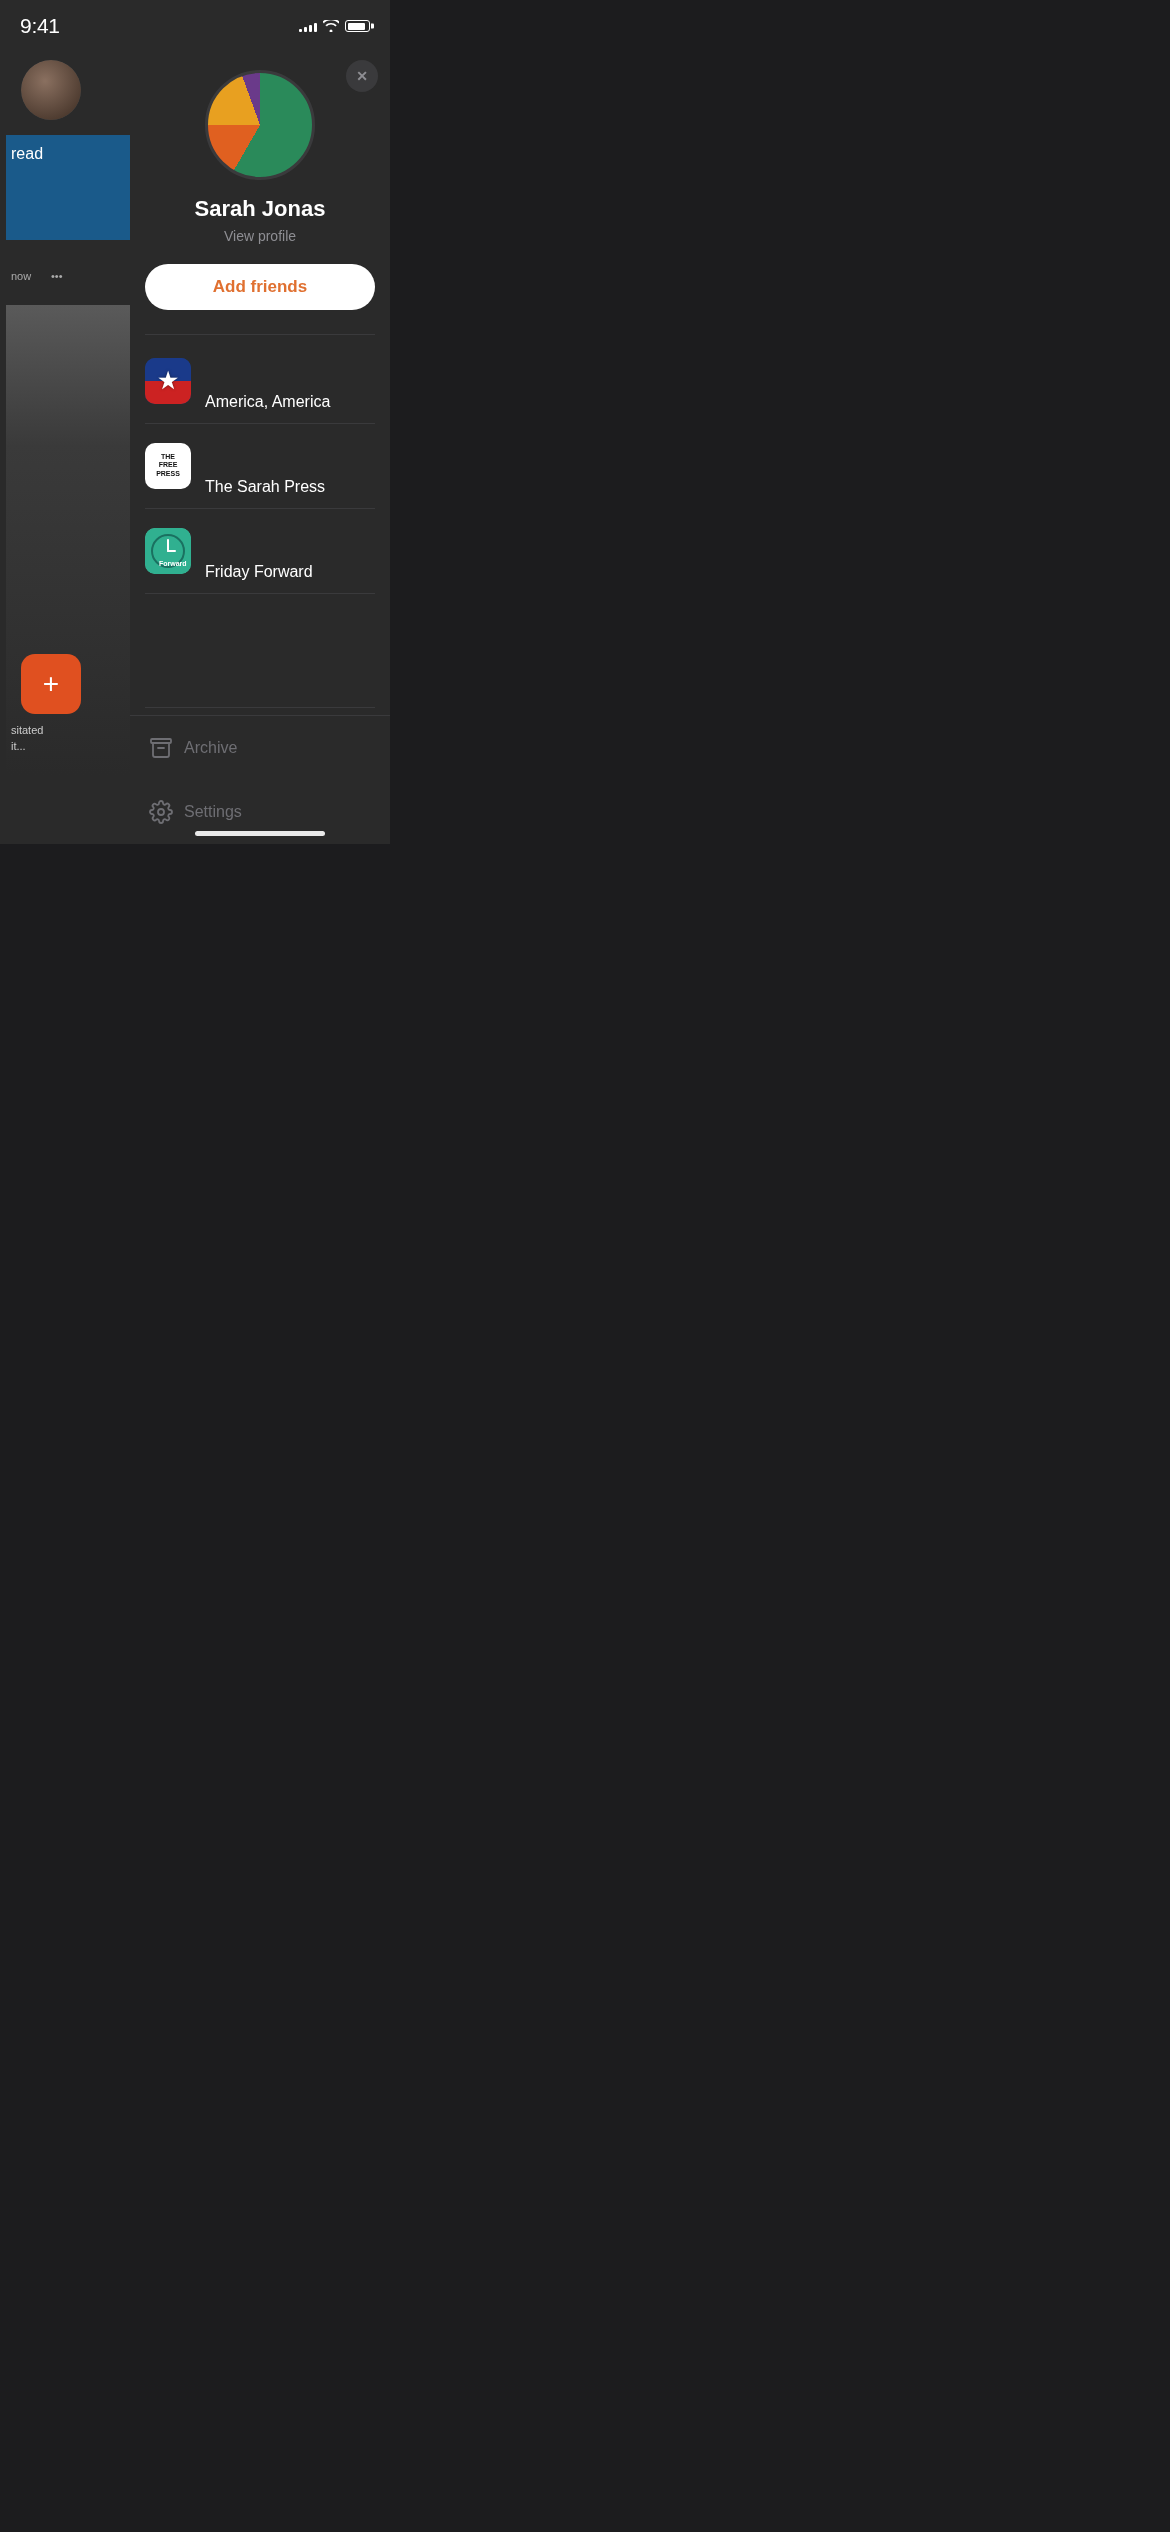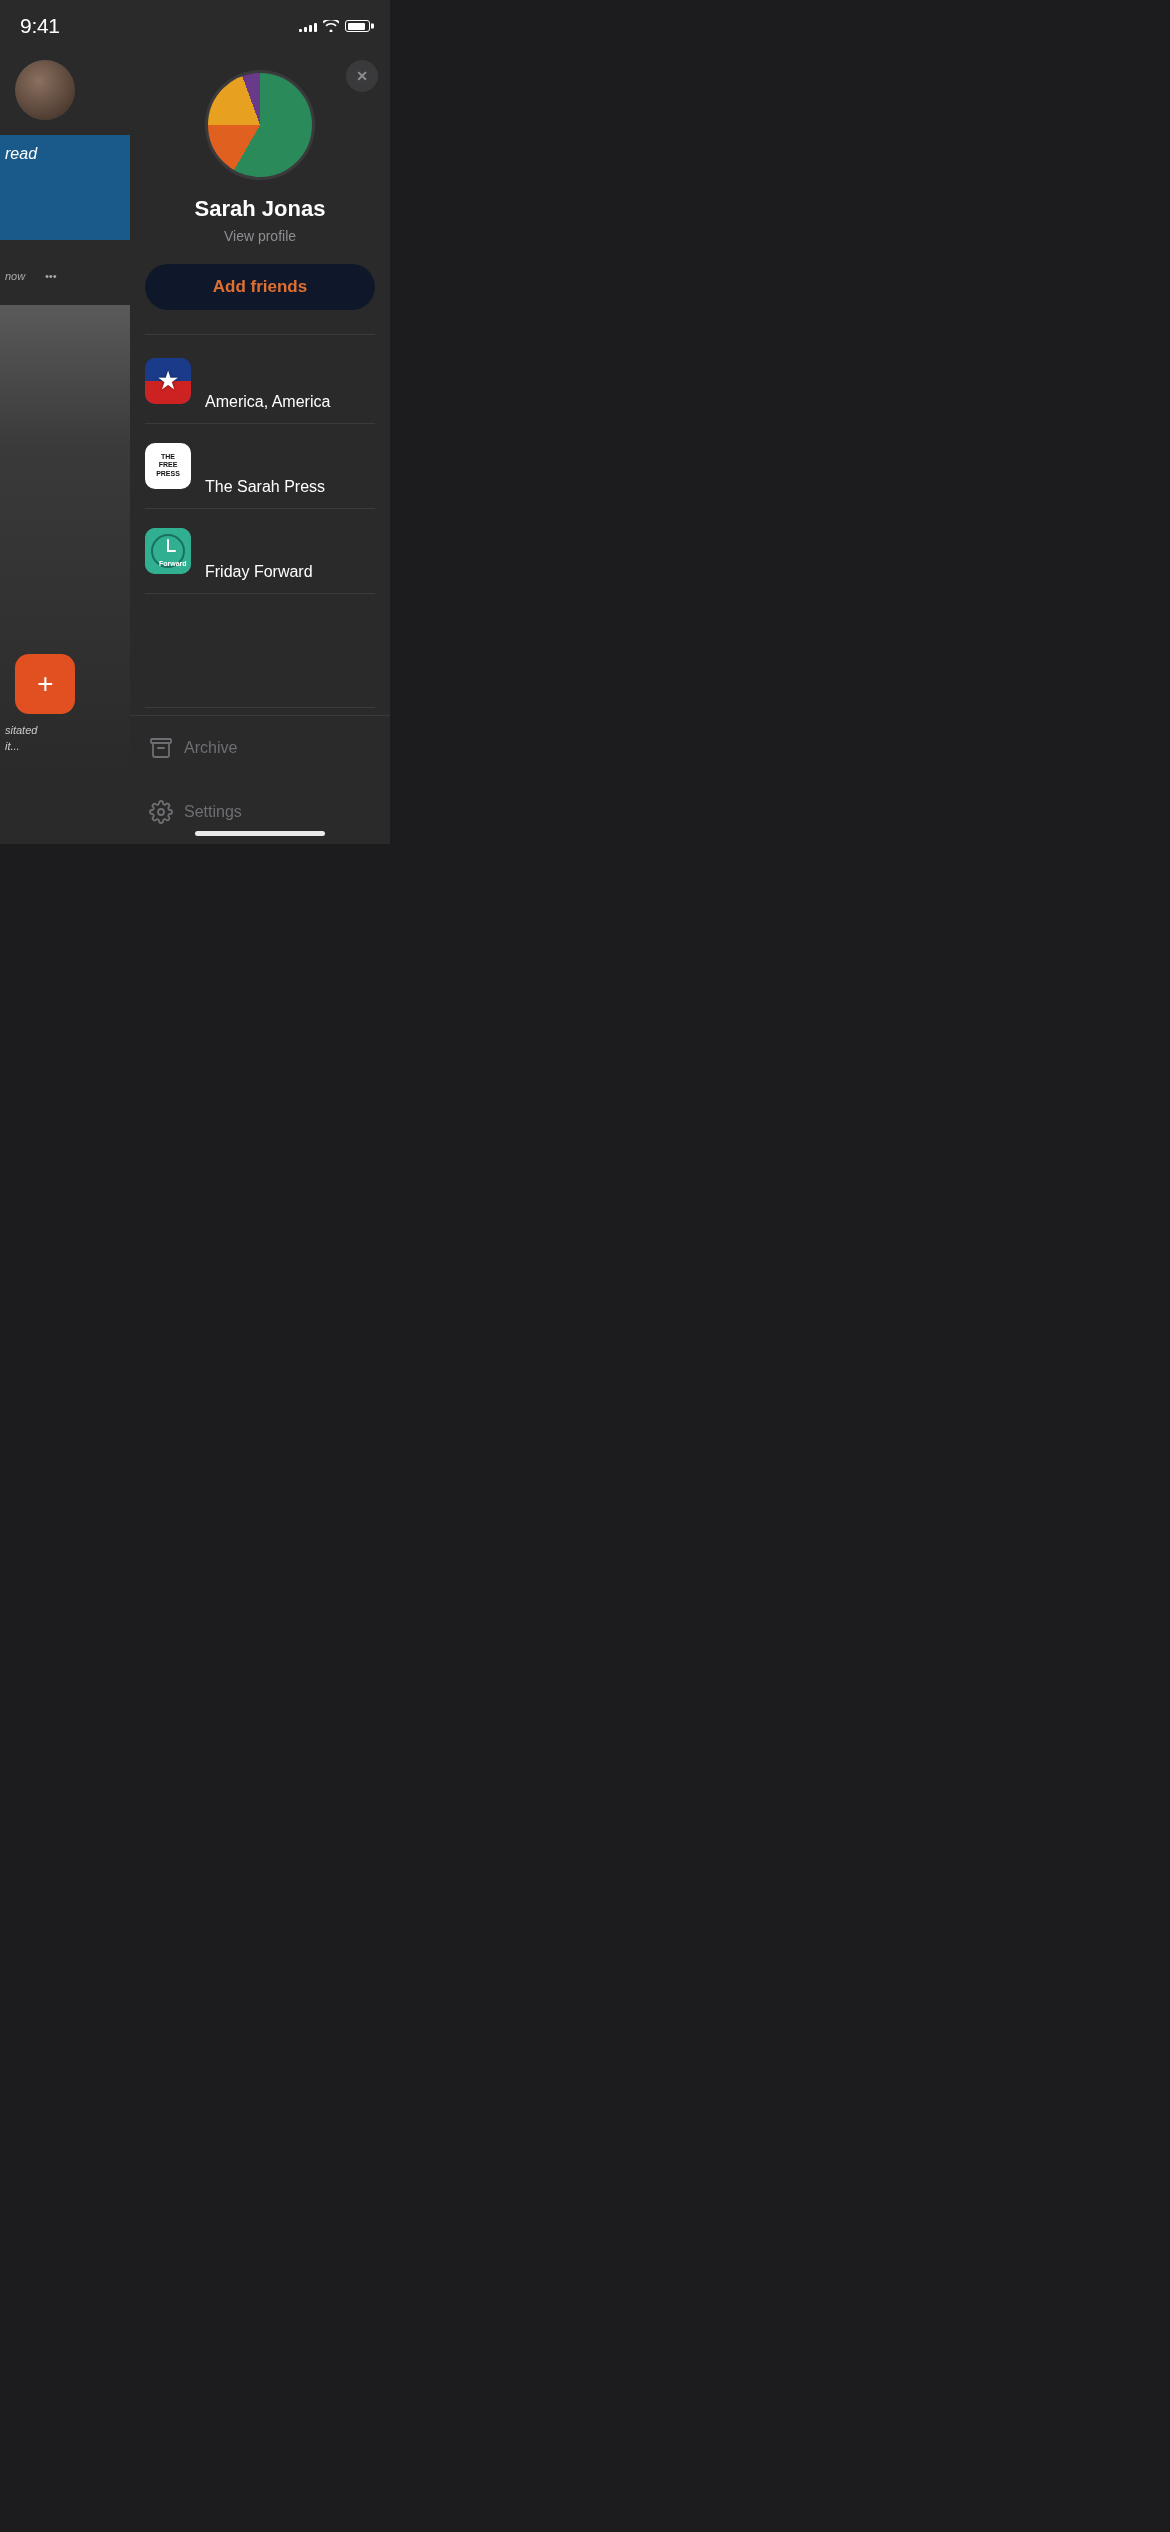--- a/index.html
+++ b/index.html
@@ -20,26 +20,25 @@
       position: absolute;
       top: 0; left: 0;
       width: 130px;
       height: 100%;
       background: #2a2a2a;
       z-index: 0;
     }
 
     .bg-left-content {
       position: absolute;
-      top: 0; left: 0;
+      top: 0; left: 6px;
       width: 130px;
       height: 100%;
       z-index: 1;
       overflow: hidden;
-      font-style: italic;
     }
 
     .bg-avatar {
       position: absolute;
       top: 60px;
       left: 15px;
       width: 60px;
       height: 60px;
       border-radius: 50%;
       background: #444;
@@ -266,21 +265,21 @@
       width: 230px;
       height: 0.5px;
       background: #3a3a3c;
       margin: 4px 0;
     }
 
     .add-friends-btn {
       width: 230px;
       height: 46px;
       border-radius: 24px;
-      background: #0f172a;
+      background: #ffffff;
       border: none;
       cursor: pointer;
       color: #e07030;
       font-size: 17px;
       font-weight: 600;
       margin-bottom: 20px;
     }
 
     .subscription-list {
       width: 100%;

